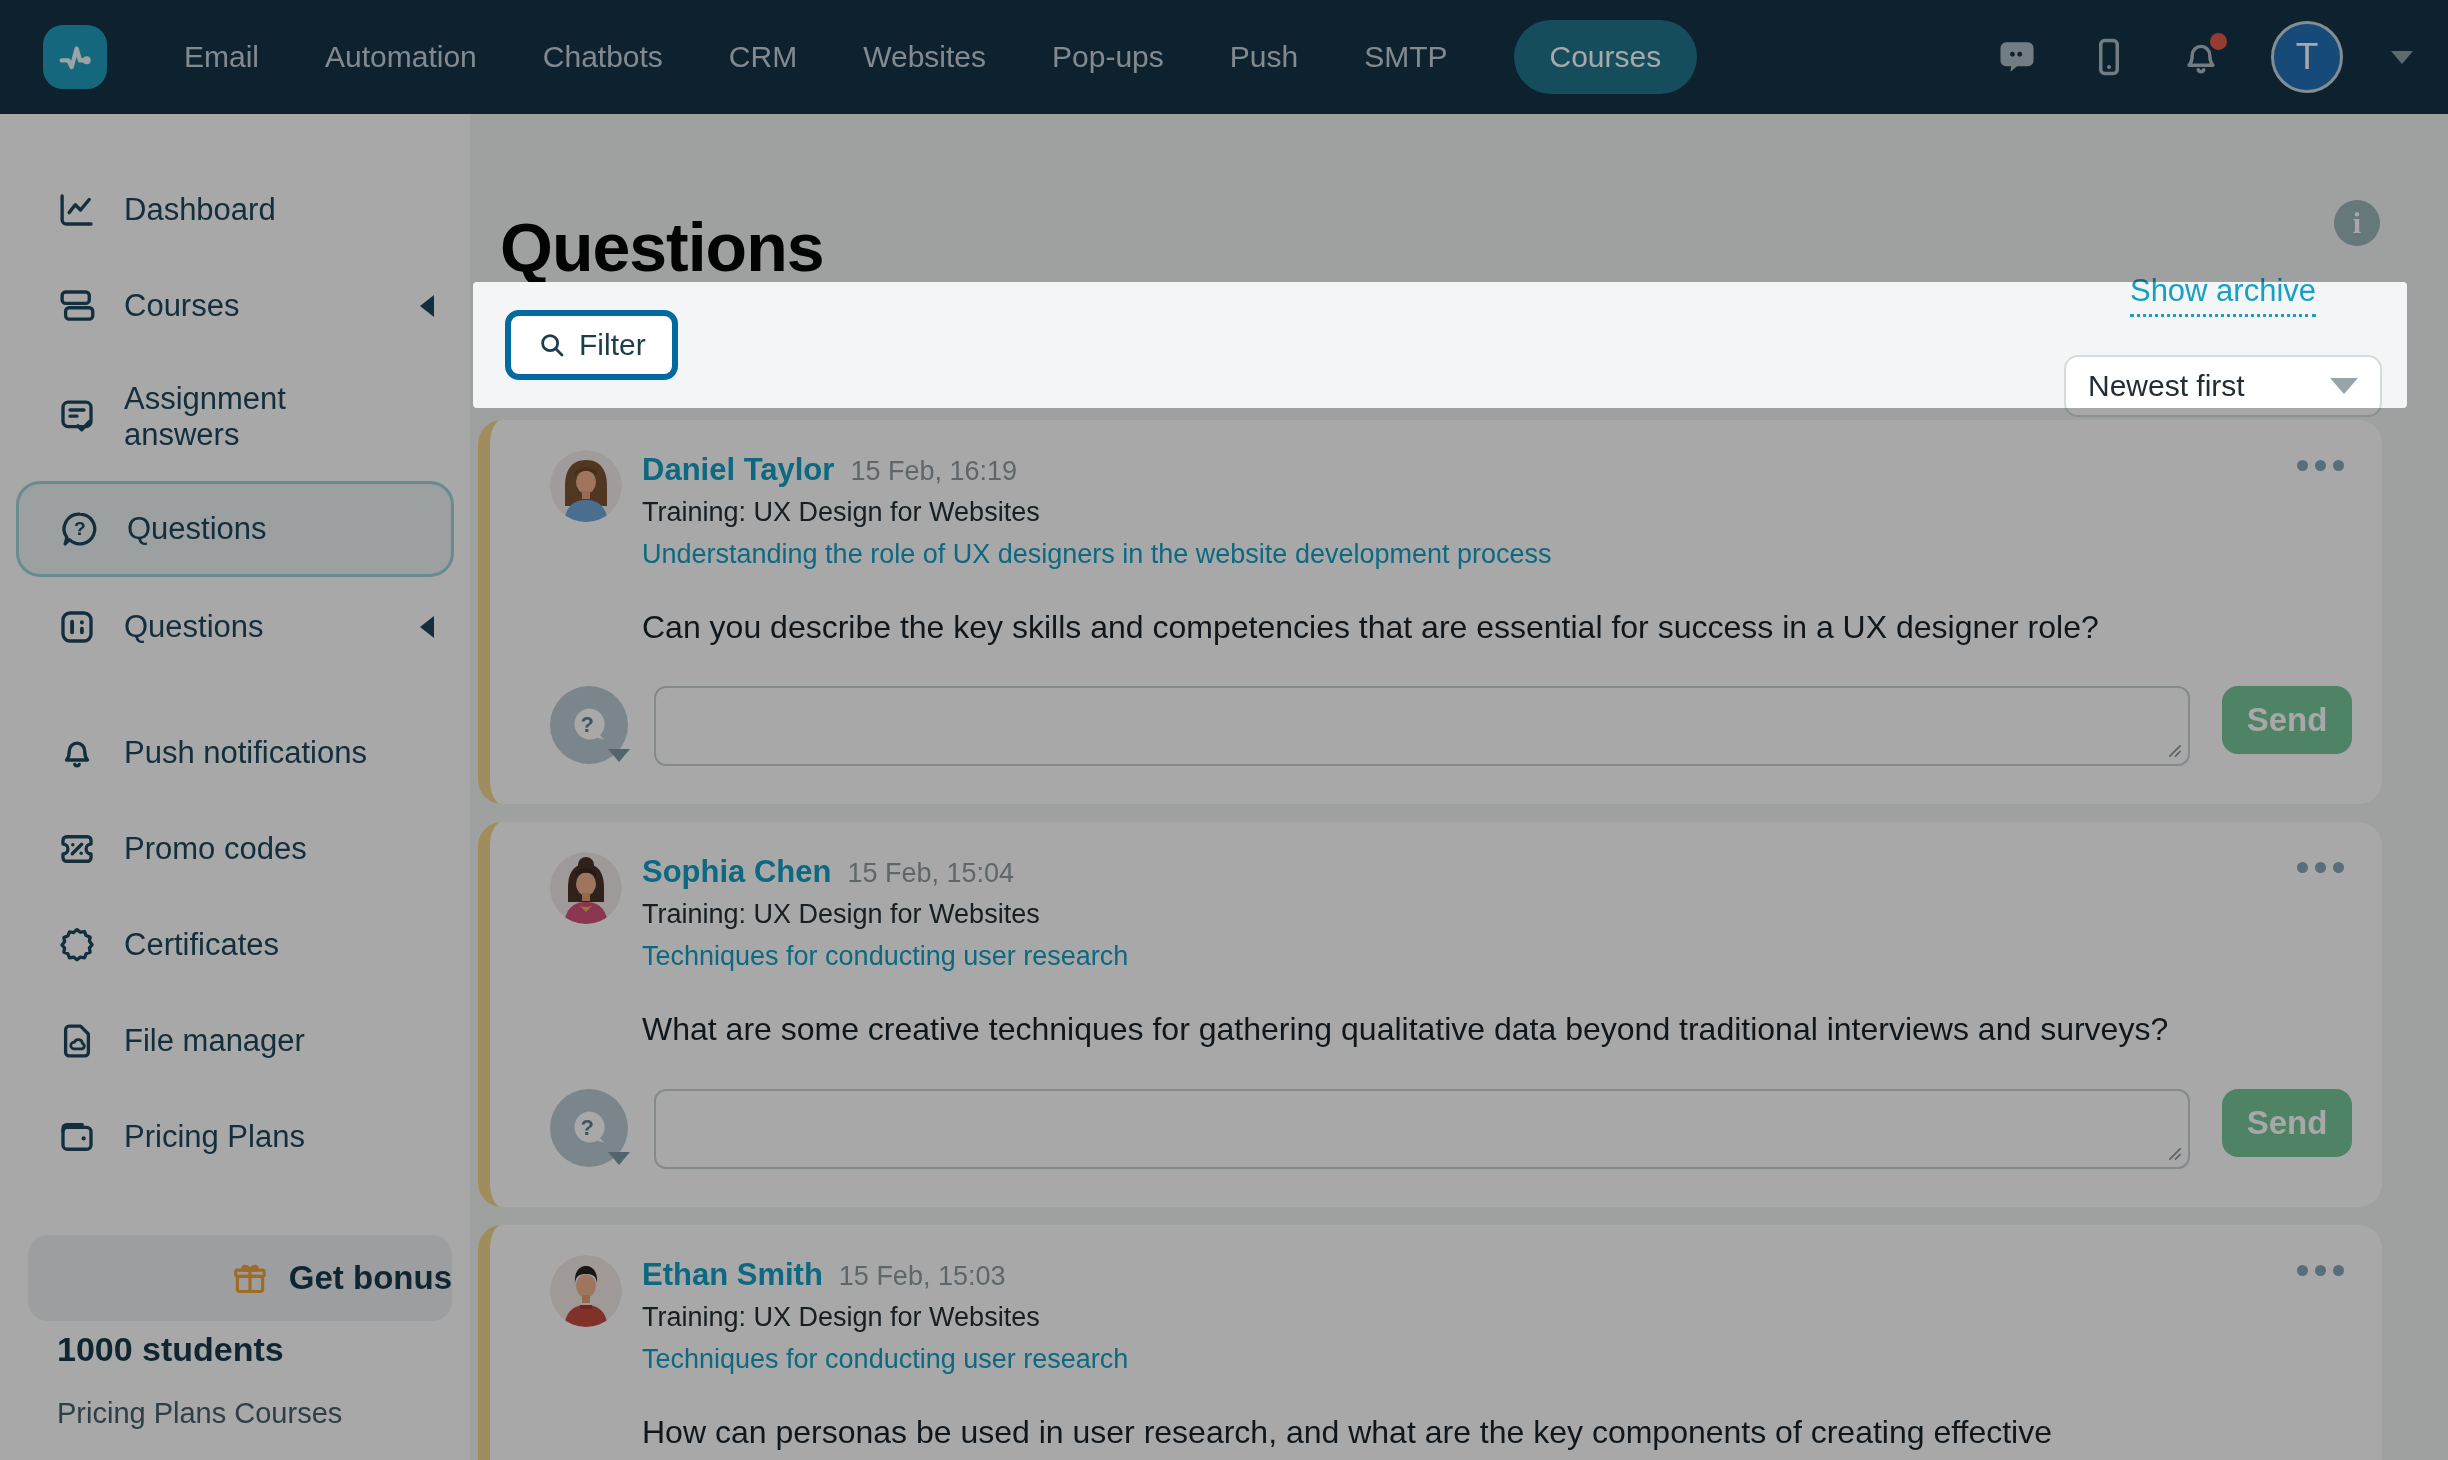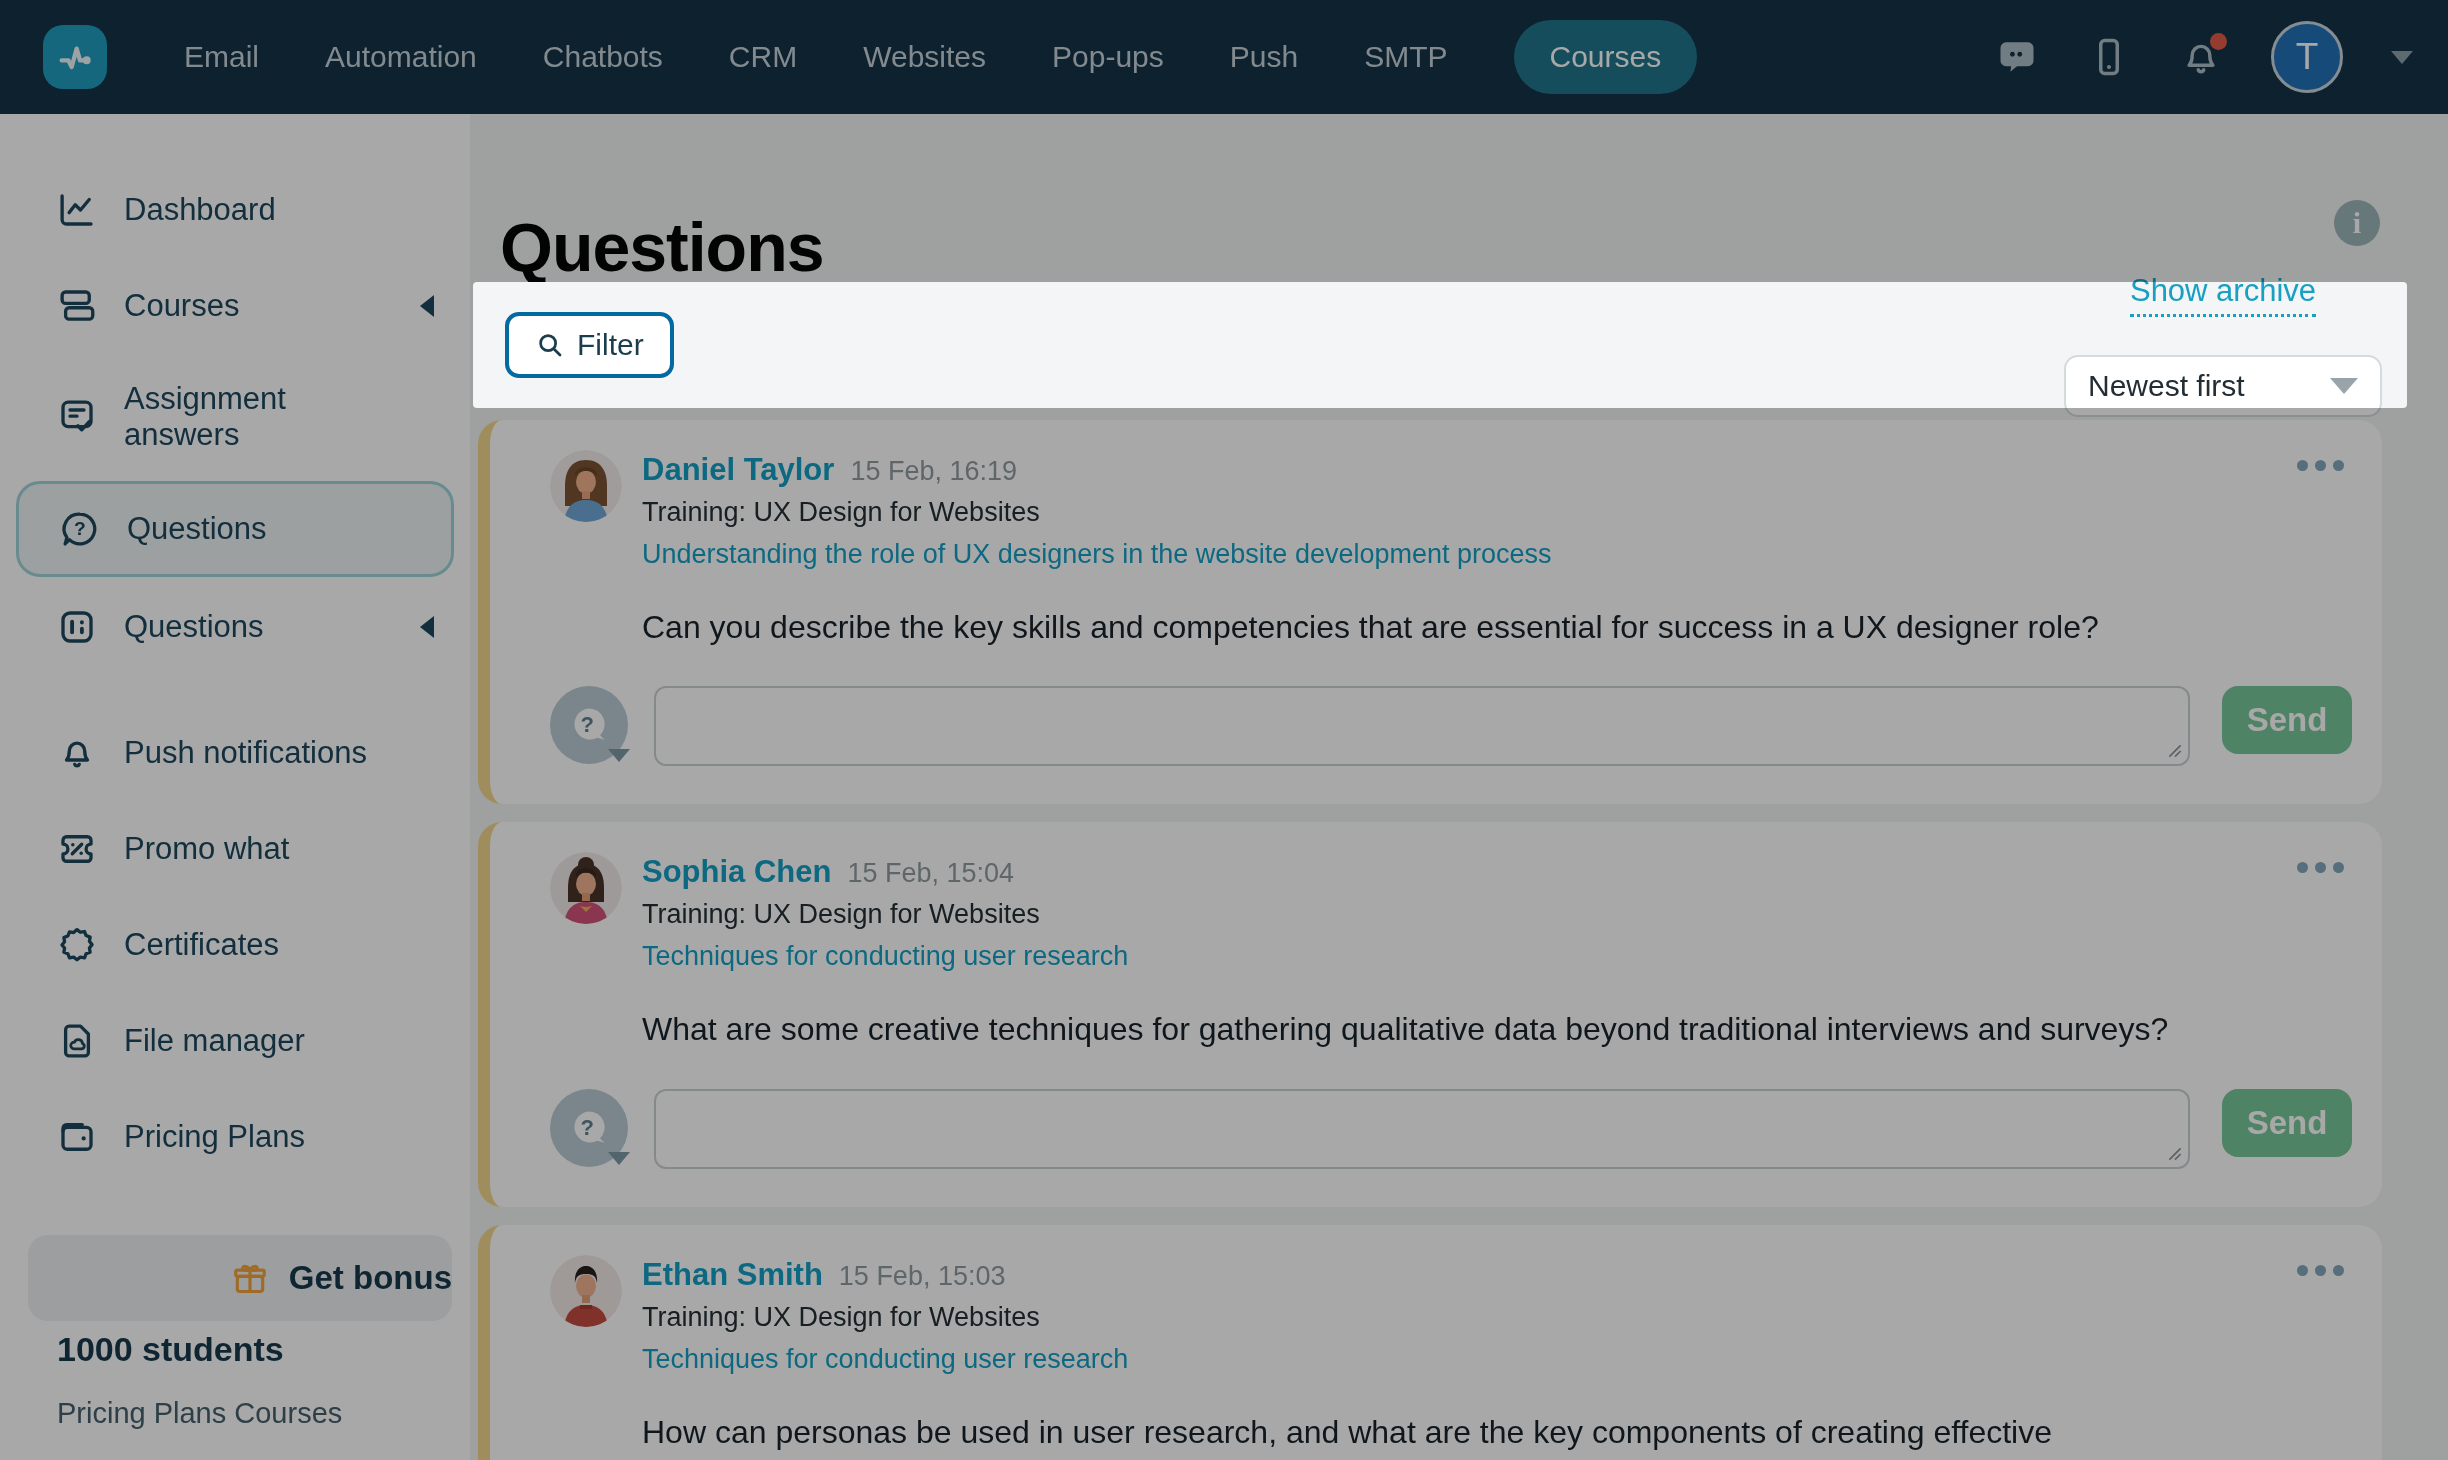--- a/index.html
+++ b/index.html
@@ -33,21 +33,21 @@
   .students{position:absolute;left:57px;top:1216px;}
   .students .cnt{font-size:34px;font-weight:700;color:#173a4d;}
   .students .pl{font-size:29px;color:#46606d;margin-top:28px;}
 
   
   .main{position:absolute;left:470px;top:114px;width:1978px;height:1346px;}
   .page-title{position:absolute;left:30px;top:48px;font-size:68px;font-weight:700;letter-spacing:-1px;color:#050505;}
   .info-btn{position:absolute;left:1864px;top:86px;width:46px;height:46px;border-radius:50%;background:#9cb6b9;color:#fff;font-size:30px;font-weight:700;display:flex;align-items:center;justify-content:center;cursor:pointer;font-family:"Liberation Serif",serif;}
 
   .toolbar{position:absolute;left:3px;top:168px;width:1934px;height:126px;background:#f4f5f6;border-radius:4px;display:flex;align-items:center;padding:0 25px 0 32px;}
-  .filter-btn{display:flex;align-items:center;gap:12px;background:#fff;border:4px solid #0369a1;border-radius:14px;padding:12px 26px;font-size:30px;font-weight:500;color:#1c3d4c;cursor:pointer;}
+  .filter-btn{display:flex;align-items:center;gap:12px;background:#fff;border:6px solid #0369a1;border-radius:14px;padding:12px 26px;font-size:30px;font-weight:500;color:#1c3d4c;cursor:pointer;}
   .tb-right{margin-left:auto;display:flex;align-items:center;gap:38px;flex-direction:column;}
   .archive-link{font-size:31px;color:#18a0c2;border-bottom:3px dotted #18a0c2;padding-bottom:5px;cursor:pointer;}
   .sort-select{width:318px;height:62px;background:#fff;border:2px solid #d5dadd;border-radius:14px;display:flex;align-items:center;padding:0 22px;font-size:30px;color:#232d33;cursor:pointer;}
   .sort-select .sc{margin-left:auto;width:0;height:0;border-left:14px solid transparent;border-right:14px solid transparent;border-top:16px solid #98a4aa;}
 
   .cards{position:absolute;left:8px;top:306px;width:1904px;display:flex;flex-direction:column;gap:18px;}
   .card{position:relative;background:#fff;border-left:12px solid #f3d78f;border-radius:24px;padding:30px 30px 34px 60px;}
   .card-head{display:flex;gap:20px;}
   .q-avatar{width:72px;height:72px;border-radius:50%;overflow:hidden;flex:0 0 auto;}
   .head-col{padding-top:2px;}
@@ -168,21 +168,21 @@
         </svg>
         <span class="lbl">Push notifications</span>
       </div>
       <div class="side-item">
         <svg width="42" height="42" viewBox="0 0 24 24">
           <path d="M4 7a2 2 0 0 1 2-2h12a2 2 0 0 1 2 2v2.2a2.3 2.3 0 0 0 0 5.6V17a2 2 0 0 1-2 2H6a2 2 0 0 1-2-2v-2.2a2.3 2.3 0 0 0 0-5.6z" fill="none" stroke="#1e485e" stroke-width="1.9" stroke-linejoin="round"></path>
           <path d="M9.3 14.7l5.4-5.4" stroke="#1e485e" stroke-width="1.9" stroke-linecap="round"></path>
           <circle cx="9.6" cy="9.6" r="1" fill="#1e485e"></circle>
             <circle cx="14.4" cy="14.4" r="1" fill="#1e485e"></circle>
         </svg>
-        <span class="lbl">Promo what</span>
+        <span class="lbl">Promo codes</span>
       </div>
       <div class="side-item">
         <svg width="42" height="42" viewBox="0 0 24 24">
           <path d="M12 3.2l1.9 1.5 2.4-.4.9 2.3 2.3.9-.4 2.4 1.5 1.9-1.5 1.9.4 2.4-2.3.9-.9 2.3-2.4-.4-1.9 1.5-1.9-1.5-2.4.4-.9-2.3-2.3-.9.4-2.4L3.4 12l1.5-1.9-.4-2.4 2.3-.9.9-2.3 2.4.4z" fill="none" stroke="#1e485e" stroke-width="1.9" stroke-linejoin="round"></path>
         </svg>
         <span class="lbl">Certificates</span>
       </div>
       <div class="side-item">
         <svg width="42" height="42" viewBox="0 0 24 24">
           <path d="M14 3.5H7.5a2 2 0 0 0-2 2v13a2 2 0 0 0 2 2h9a2 2 0 0 0 2-2V8z" fill="none" stroke="#1e485e" stroke-width="1.9" stroke-linejoin="round"></path>

